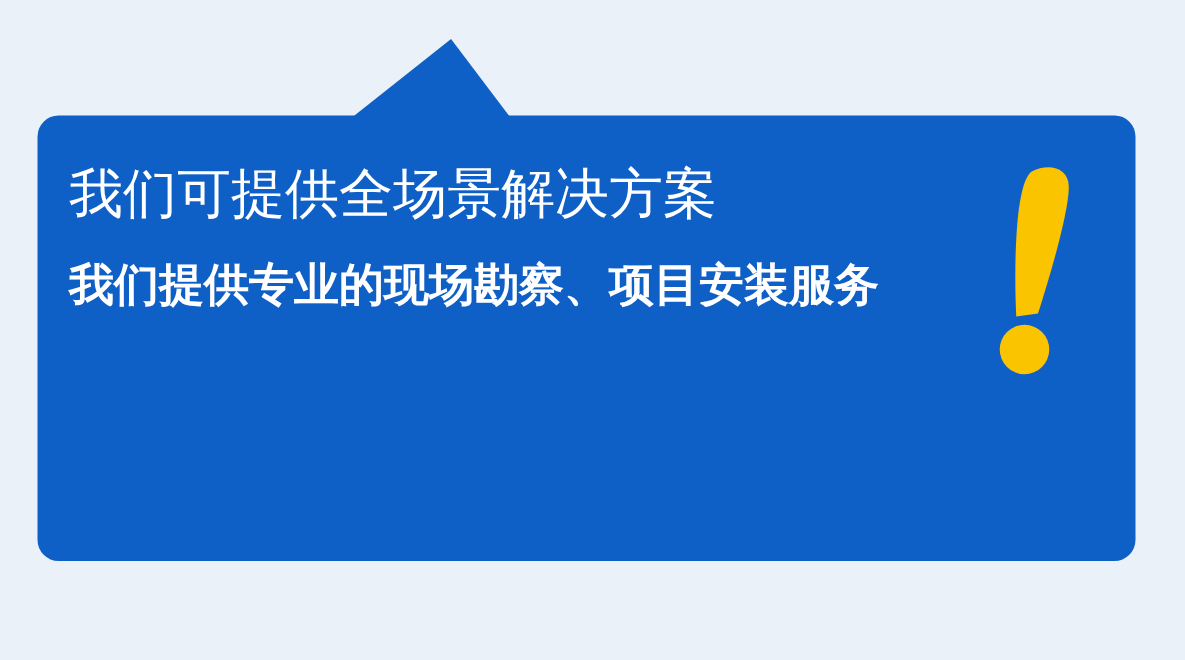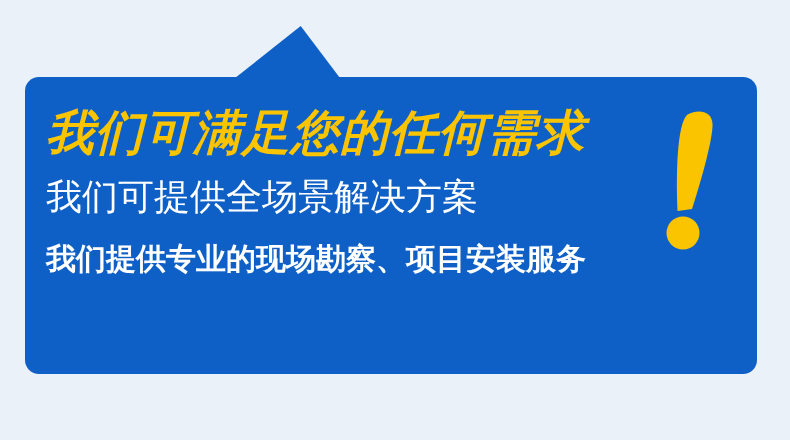--- a/index.html
+++ b/index.html
@@ -100,21 +100,20 @@
 
   <div class="bubble">
 
     <div class="bubble-tail" style="left:175px; top:-51px; width:150px; height:56px;">
       <svg width="150" height="56" viewBox="0 0 150 56" xmlns="http://www.w3.org/2000/svg">
         <polygon points="30,56 100.7,0 143,56" fill="#0f60c6"></polygon>
       </svg>
     </div>
 
     <div class="copy" style="left:21px; top:29px;">
-      <div class="line line-2">我们可满足您的任何需求</div>
       <div class="line line-3">我们可提供全场景解决方案</div>
       <div class="line line-4">我们提供专业的现场勘察、项目安装服务</div>
     </div>
 
     <div class="excl" style="left:630px; top:28px;">
       <svg width="80" height="150" viewBox="0 0 80 150" xmlns="http://www.w3.org/2000/svg">
         <path d="M32.5 9.5
                  C 44 3.5, 57 6.5, 57.5 19
                  C 58 33, 47 73, 37 104
                  L 22.5 106

